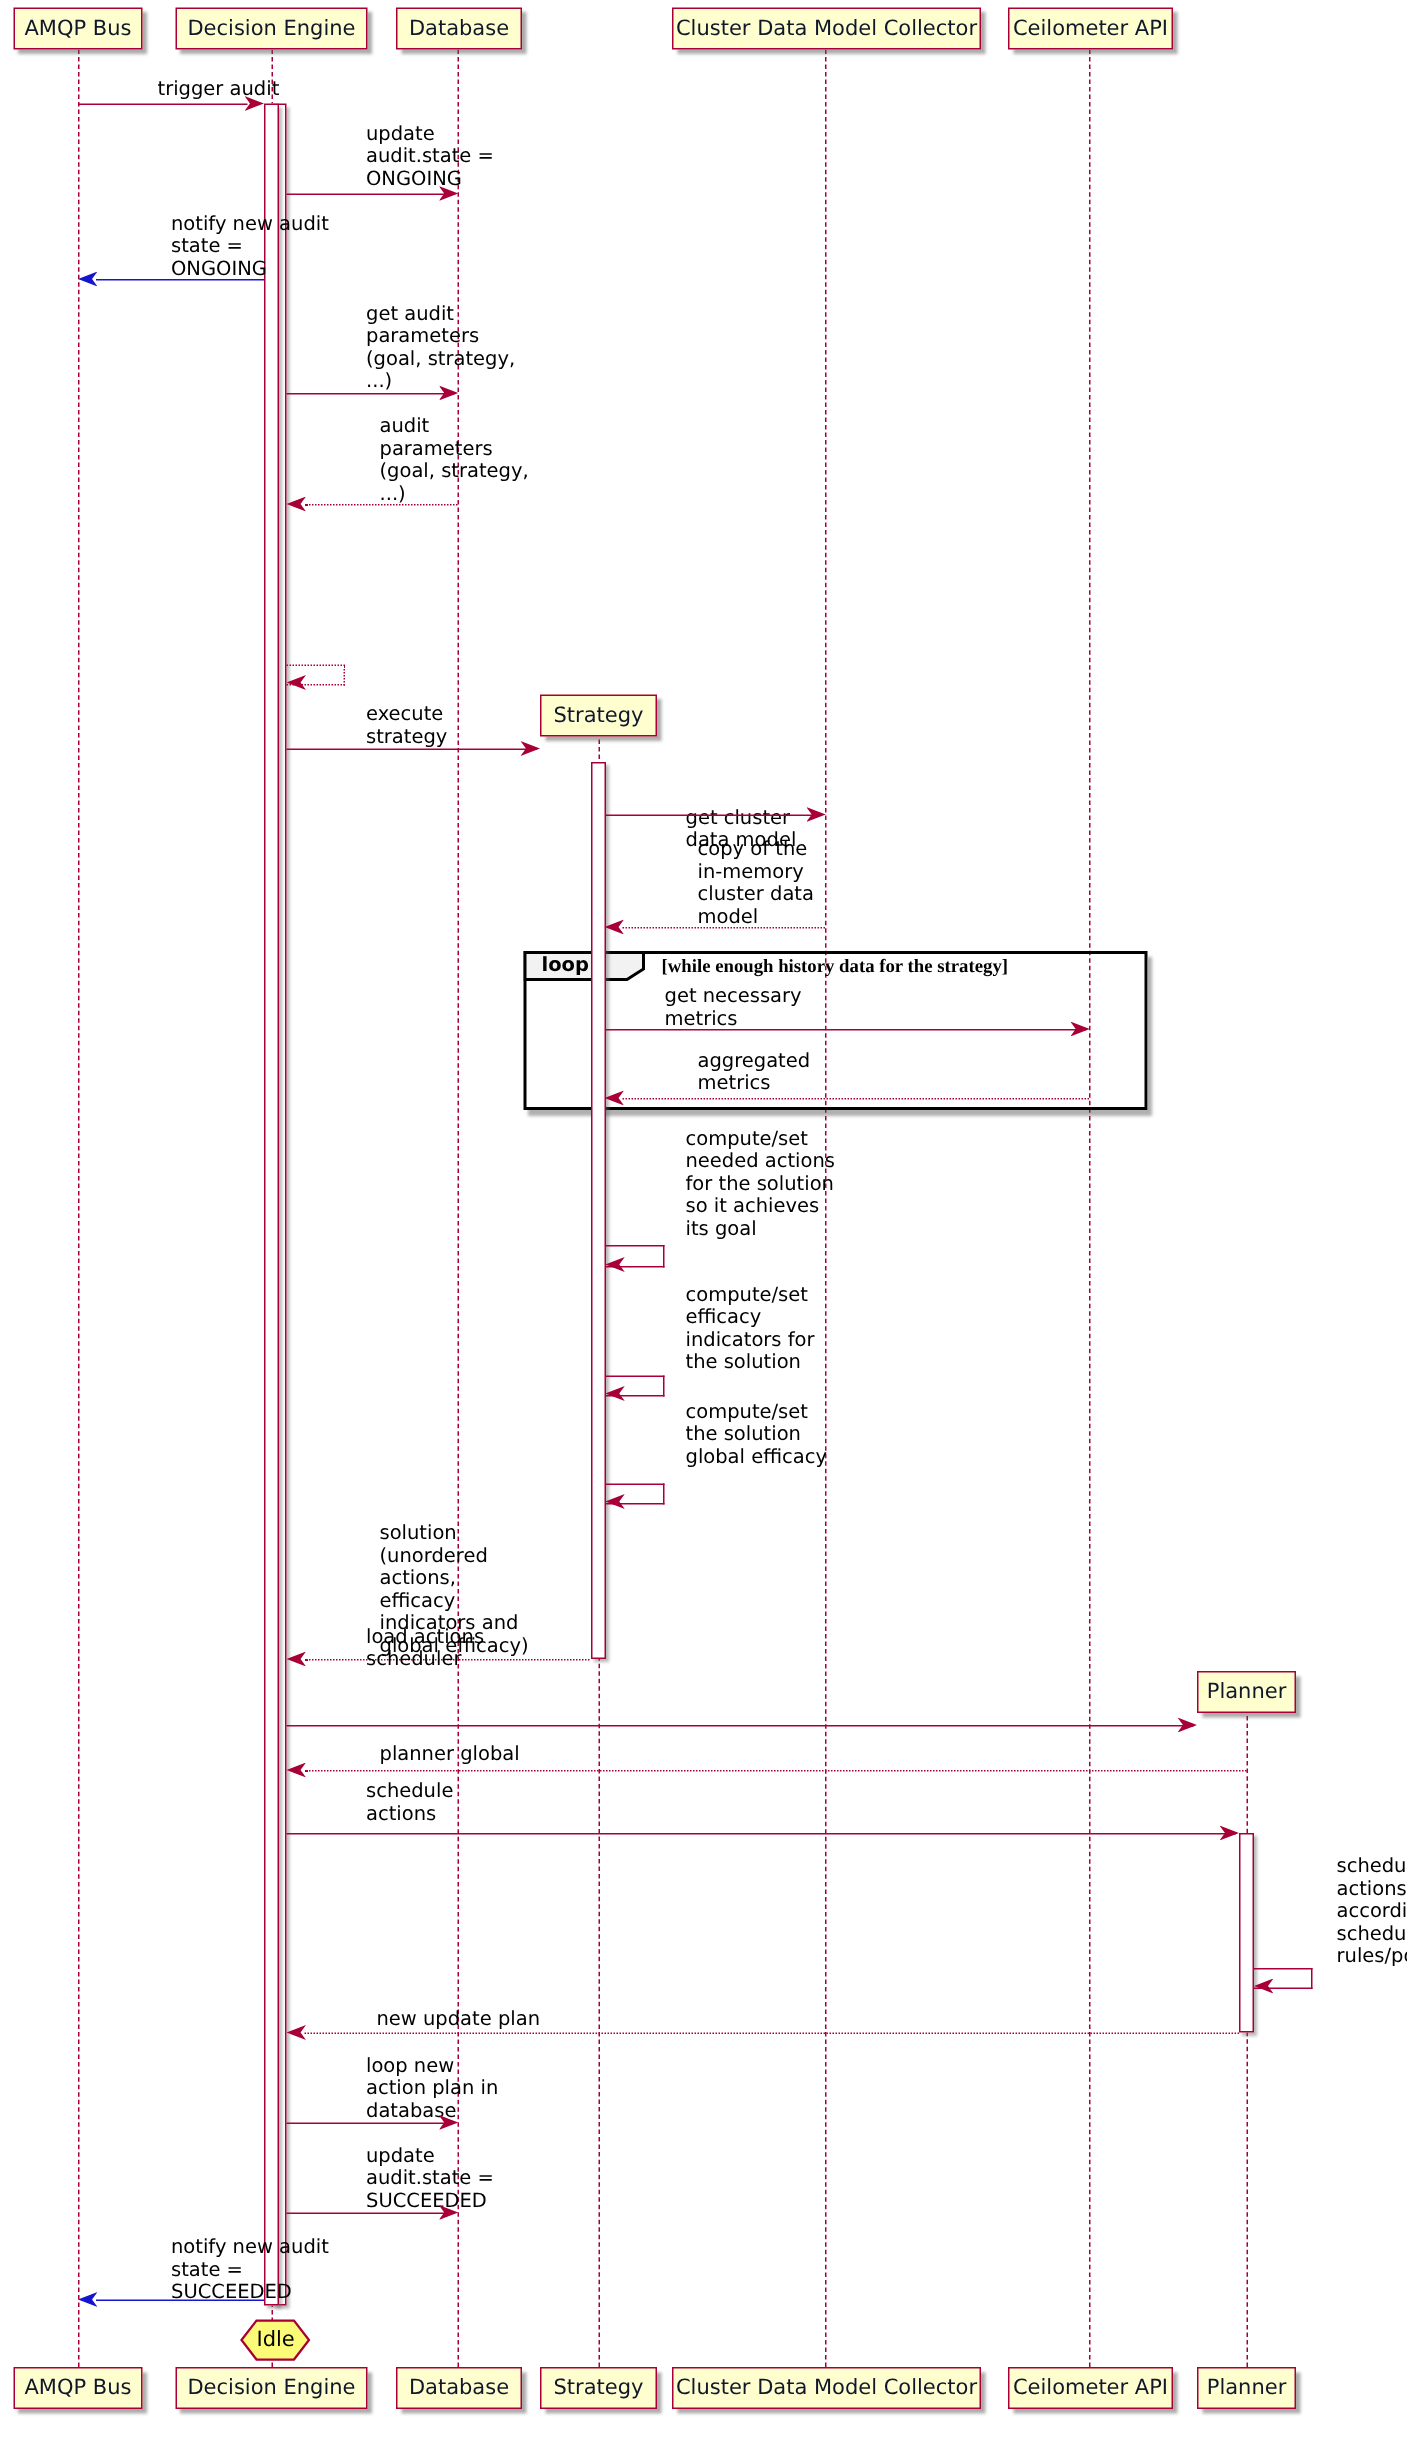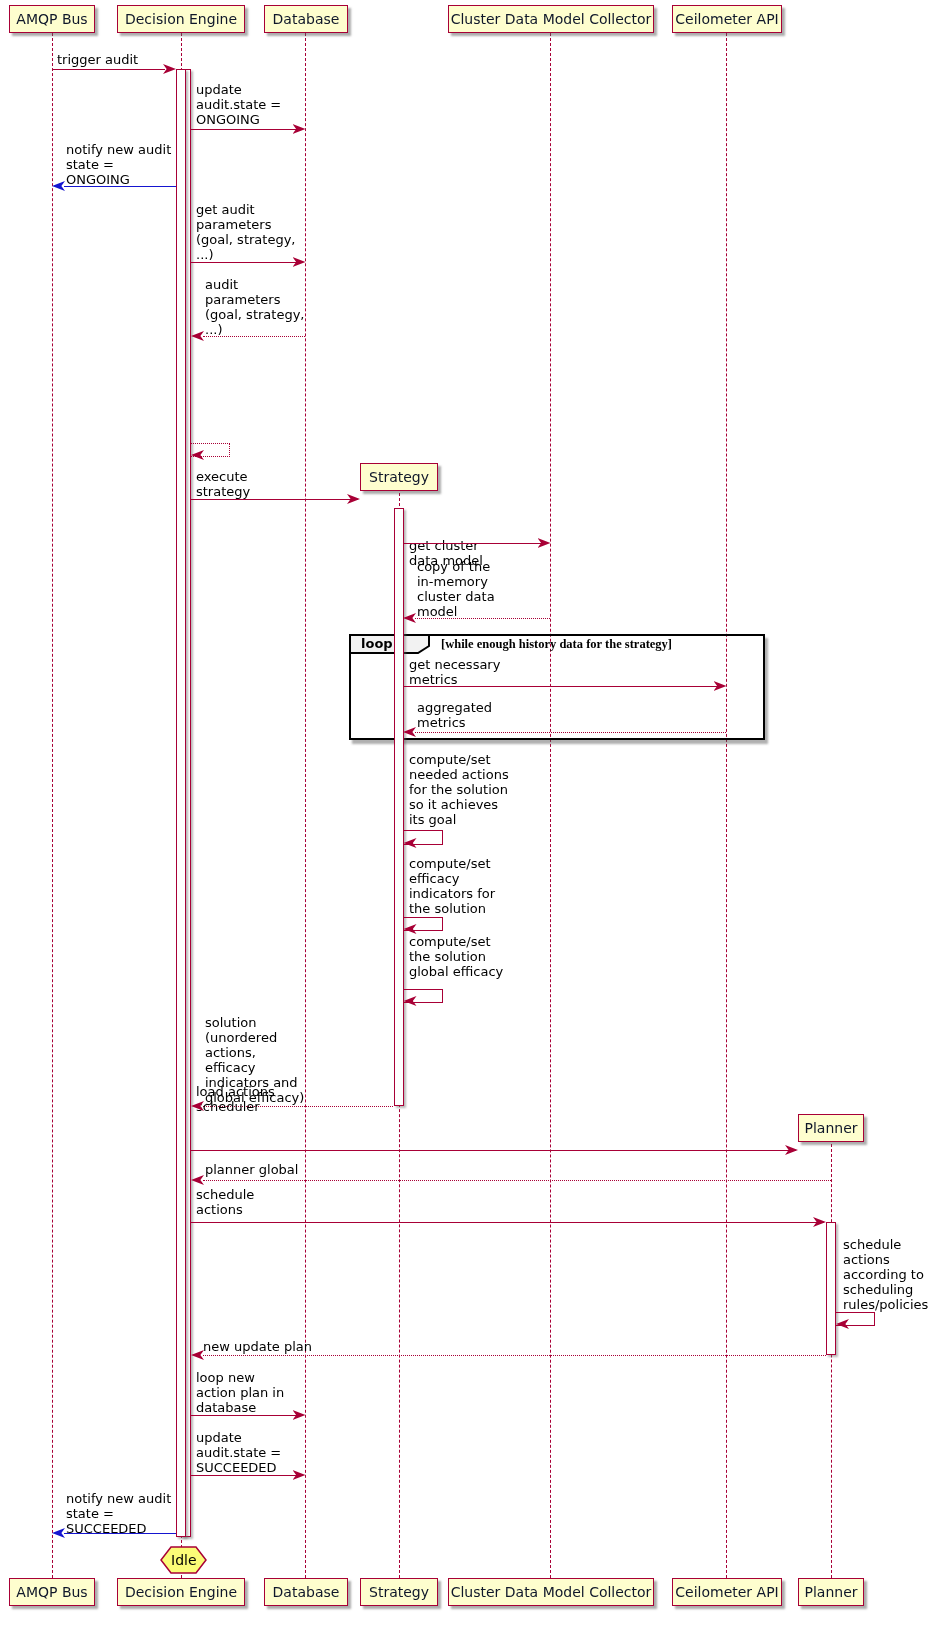--- a/index.html
+++ b/index.html
@@ -6,21 +6,21 @@
   #diagram{position:relative;width:938px;height:1626px;background:#fff;overflow:hidden;
            font-family:"DejaVu Sans",sans-serif;}
   .vln{position:absolute;width:0;border-left:1px dashed var(--stroke,#A80036);z-index:1;}
   .frame{position:absolute;border:2px solid var(--frame-border,#000);z-index:2;
          box-shadow:3px 4px 2px rgba(80,80,80,.45);}
   .frame-hdr{position:absolute;z-index:2;}
   .frame-lbl{position:absolute;z-index:3;font-size:13px;font-weight:bold;color:#000;}
   .cond{position:absolute;z-index:3;font-size:12.5px;font-weight:bold;color:#000;font-family:Liberation Serif, serif;}
   .bar{position:absolute;width:8px;background:#fff;border:1px solid var(--stroke,#A80036);
        box-shadow:2px 2px 2px rgba(100,100,100,.45);z-index:3;}
-  .msg{position:absolute;font-size:13px;line-height:15px;color:#000;white-space:pre-line;z-index:4;}
+  .msg{position:absolute;font-size:13px;line-height:15px;color:#000;white-space:pre-line;z-index:4;margin-left:48px;}
   .ln{position:absolute;height:0;border-top:1px solid var(--stroke,#A80036);z-index:4;}
   .ln.dot{border-top-style:dotted;}
   .ln.blue{border-top-color:var(--notify-arrow-blue,#1515D0);}
   .selfmsg{position:absolute;border:1px solid var(--stroke,#A80036);border-left:none;
            background:transparent;z-index:4;}
   .selfmsg.dot{border-style:dotted;border-left:none;}
   .head{position:absolute;width:13px;height:10px;background:var(--stroke,#A80036);z-index:5;}
   .head.r{clip-path:polygon(0 0,100% 50%,0 100%,28% 50%);}
   .head.l{clip-path:polygon(100% 0,0 50%,100% 100%,72% 50%);}
   .head.blue{background:var(--notify-arrow-blue,#1515D0);}
@@ -100,21 +100,21 @@
   <div class="ln" style="left:403.5px;top:543px;width:144px"></div>
   <div class="head r" style="left:537.5px;top:538px"></div>
 
   <div class="msg" style="left:417px;top:559px">copy of the
 in-memory
 cluster data
 model</div>
   <div class="ln dot" style="left:415px;top:618px;width:135px"></div>
   <div class="head l" style="left:403px;top:613px"></div>
 
-  <div class="msg" style="left:409px;top:657px">get necessary
+  <div class="msg" style="left:395px;top:657px">get necessary
 metrics</div>
   <div class="ln" style="left:403.5px;top:686px;width:320px"></div>
   <div class="head r" style="left:713.5px;top:681px"></div>
 
   <div class="msg" style="left:417px;top:700px">aggregated
 metrics</div>
   <div class="ln dot" style="left:415px;top:732px;width:311px"></div>
   <div class="head l" style="left:403px;top:727px"></div>
 
   <div class="msg" style="left:409px;top:752px">compute/set

